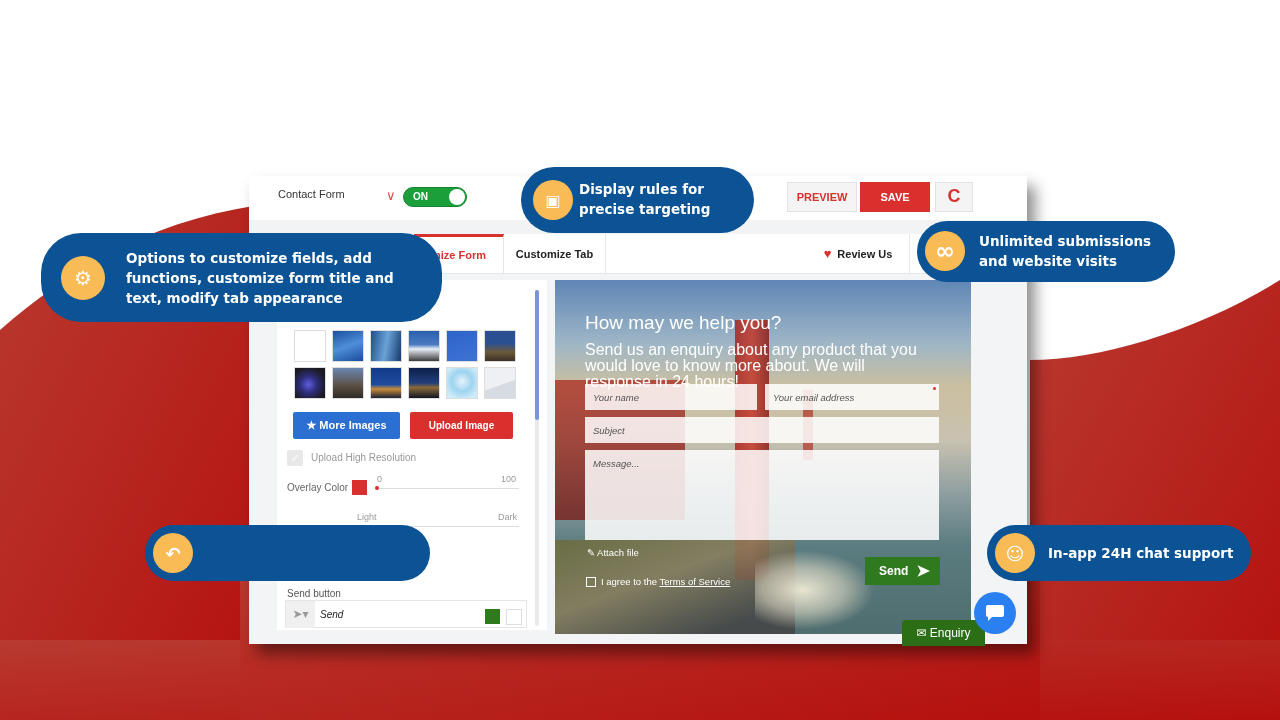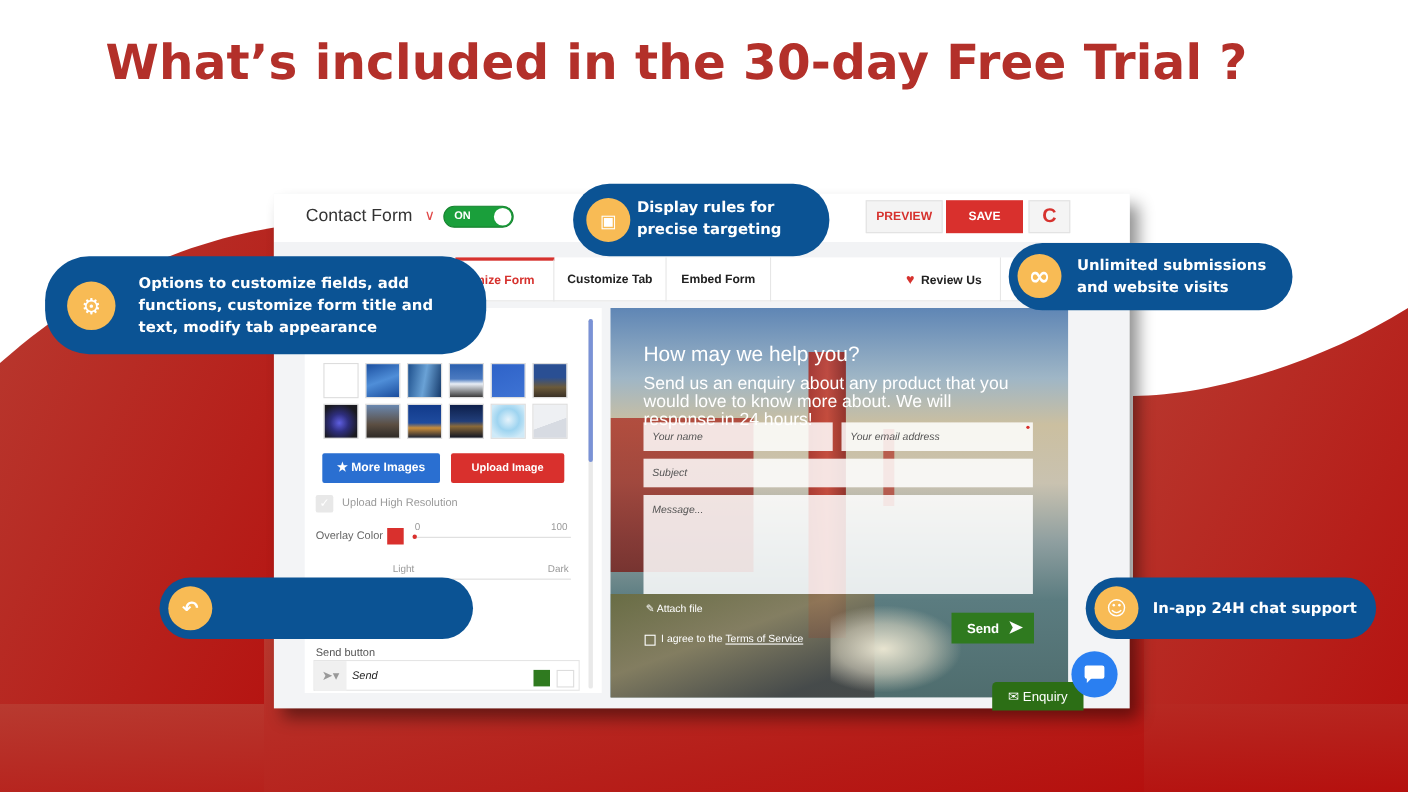--- a/index.html
+++ b/index.html
@@ -5,21 +5,21 @@
   * { box-sizing: border-box; margin: 0; padding: 0; }
   html, body { width: 1280px; height: 720px; overflow: hidden; background: #ffffff; font-family: "Liberation Sans", sans-serif; }
   .stage { position: relative; width: 1280px; height: 720px; overflow: hidden; background: #fff; }
   .bg-wave { position: absolute; left: 0; top: 0; width: 1280px; height: 720px; }
   .headline { position: absolute; left: 0; top: 32px; width: 1230px; text-align: center; color: #b3302a; font-family: "DejaVu Sans", sans-serif; font-weight: bold; font-size: 44px; letter-spacing: 0.2px; }
 
   
   .app { position: absolute; left: 249px; top: 176px; width: 778px; height: 468px; background: #f3f4f6; box-shadow: 8px 10px 14px rgba(0,0,0,0.45); }
   .topbar { position: absolute; left: 0; top: 0; width: 778px; height: 44px; background: #fff; }
   .topbar-sub { position: absolute; left: 0; top: 44px; width: 778px; height: 18px; background: #f2f3f5; }
-  .form-title { position: absolute; left: 29px; top: 12px; font-size: 16px; color: #333; }
+  .form-title { position: absolute; left: 29px; top: 12px; font-size: 11px; color: #333; }
   .caret { position: absolute; left: 137px; top: 12px; color: #e04848; font-size: 13px; }
   .toggle { position: absolute; left: 154px; top: 11px; width: 64px; height: 20px; border-radius: 10px; background: #1a9f3b; border: 1px solid #16832f; }
   .toggle-label { position: absolute; left: 9px; top: 3px; font-size: 10px; font-weight: bold; color: #fff; }
   .toggle-knob { position: absolute; right: 1px; top: 1px; width: 16px; height: 16px; border-radius: 50%; background: #fff; }
   .btn-preview { position: absolute; left: 538px; top: 6px; width: 70px; height: 30px; background: #f4f4f4; border: 1px solid #e2e2e2; color: #d6322e; font-weight: bold; font-size: 11px; text-align: center; line-height: 28px; }
   .btn-save { position: absolute; left: 611px; top: 6px; width: 70px; height: 30px; background: #d9302d; color: #fff; font-weight: bold; font-size: 11px; text-align: center; line-height: 30px; }
   .btn-refresh { position: absolute; left: 686px; top: 6px; width: 38px; height: 30px; background: #f4f4f4; border: 1px solid #e2e2e2; color: #d6322e; font-weight: bold; font-size: 18px; text-align: center; line-height: 27px; }
 
   .tabs { position: absolute; left: 0; top: 58px; width: 778px; height: 40px; background: #fff; border-bottom: 1px solid #e6e6e6; }
   .tab { position: absolute; top: 0; height: 40px; line-height: 40px; font-size: 11px; font-weight: bold; color: #222; text-align: center; border-right: 1px solid #e6e6e6; }
@@ -90,21 +90,20 @@
         <stop offset="0" stop-color="#b83a30"></stop>
         <stop offset="1" stop-color="#b5100e"></stop>
       </linearGradient>
     </defs>
     <path d="M0 330 C 80 260, 160 220, 260 205 L 260 720 L 0 720 Z" fill="url(#rg)"></path>
     <path d="M1280 280 C 1200 330, 1100 360, 1030 360 L 1030 720 L 1280 720 Z" fill="url(#rg)"></path>
     <rect x="0" y="640" width="1280" height="80" fill="url(#rg)"></rect>
     <rect x="240" y="560" width="800" height="160" fill="url(#rg)"></rect>
   </svg>
 
-  <div class="headline">What’s included in the 30-day Free Trial ?</div>
 
   <div class="app">
     <div class="topbar">
       <span class="form-title">Contact Form</span>
       <span class="caret">∨</span>
       <div class="toggle">
         <span class="toggle-label">ON</span>
         <span class="toggle-knob"></span>
       </div>
       <div class="btn-preview">PREVIEW</div>
@@ -112,23 +111,20 @@
       <div class="btn-refresh">C</div>
     </div>
     <div class="topbar-sub"></div>
 
     <div class="tabs">
       <div class="tab active" style="left:165px;width:90px;">
         <span>mize Form</span>
       </div>
       <div class="tab" style="left:255px;width:102px;">
         <span>Customize Tab</span>
-      </div>
-      <div class="tab" style="left:357px;width:95px;">
-        <span>Embed Form</span>
       </div>
       <div class="tab" style="left:558px;width:103px;">
         <span class="heart">♥</span><span>Review Us</span>
       </div>
     </div>
 
     <div class="panel">
       <div class="thumbs">
         <div class="thumb" style="background:#fff;"></div>
         <div class="thumb" style="background:linear-gradient(160deg,#1b4fa0,#4f8ed8,#1a4c9c);"></div>

